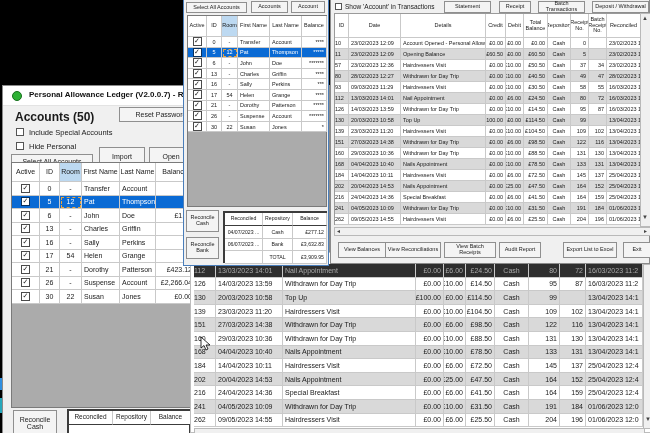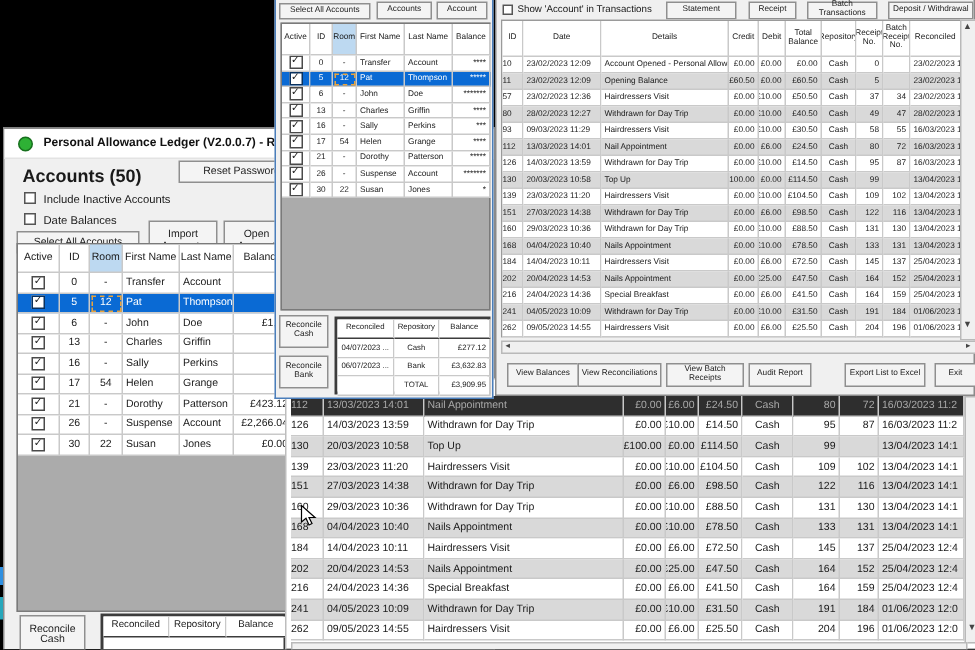--- a/index.html
+++ b/index.html
@@ -30,23 +30,23 @@
   <div class="win" id="left-win" style="left:2px;top:85px;width:328px;height:348px;z-index:1;border-bottom:none;">
     <div class="abs" style="left:0;top:0;width:100%;height:20px;background:#fff;border-bottom:1px solid #e3e3e3;">
       <span class="abs" style="left:9px;top:5px;width:10px;height:10px;border-radius:50%;background:#2eb135;border:1px solid #17701d;"></span>
       <span class="abs" style="left:26px;top:4px;font-size:8px;font-weight:bold;color:#111;white-space:nowrap;">Personal Allowance Ledger (V2.0.0.7) - Registered To : A.N.</span>
     </div>
     <span class="abs" style="left:12px;top:24px;font-size:12px;font-weight:bold;">Accounts (50)</span>
     <div class="btn" style="left:116px;top:21px;width:84px;height:15px;font-size:7px;">
       <span>Reset Password</span>
     </div>
     <span class="cbbox" style="left:13px;top:42px;width:8px;height:8px;"></span>
-    <span class="abs" style="left:26px;top:42px;font-size:7.5px;">Include Inactive Accounts</span>
+    <span class="abs" style="left:26px;top:42px;font-size:7.5px;">Include Special Accounts</span>
     <span class="cbbox" style="left:13px;top:56px;width:8px;height:8px;"></span>
-    <span class="abs" style="left:26px;top:56px;font-size:7.5px;">Date Balances</span>
+    <span class="abs" style="left:26px;top:56px;font-size:7.5px;">Hide Personal</span>
     <div class="btn" style="left:8px;top:68px;width:82px;height:15px;font-size:7px;">
       <span>Select All Accounts</span>
     </div>
     <div class="btn" style="left:96px;top:61px;width:46px;height:27px;font-size:7px;white-space:normal;">
       <span>Import Accounts</span>
     </div>
     <div class="btn" style="left:146px;top:61px;width:44px;height:27px;font-size:7px;white-space:normal;">
       <span>Open Account</span>
     </div>
 

